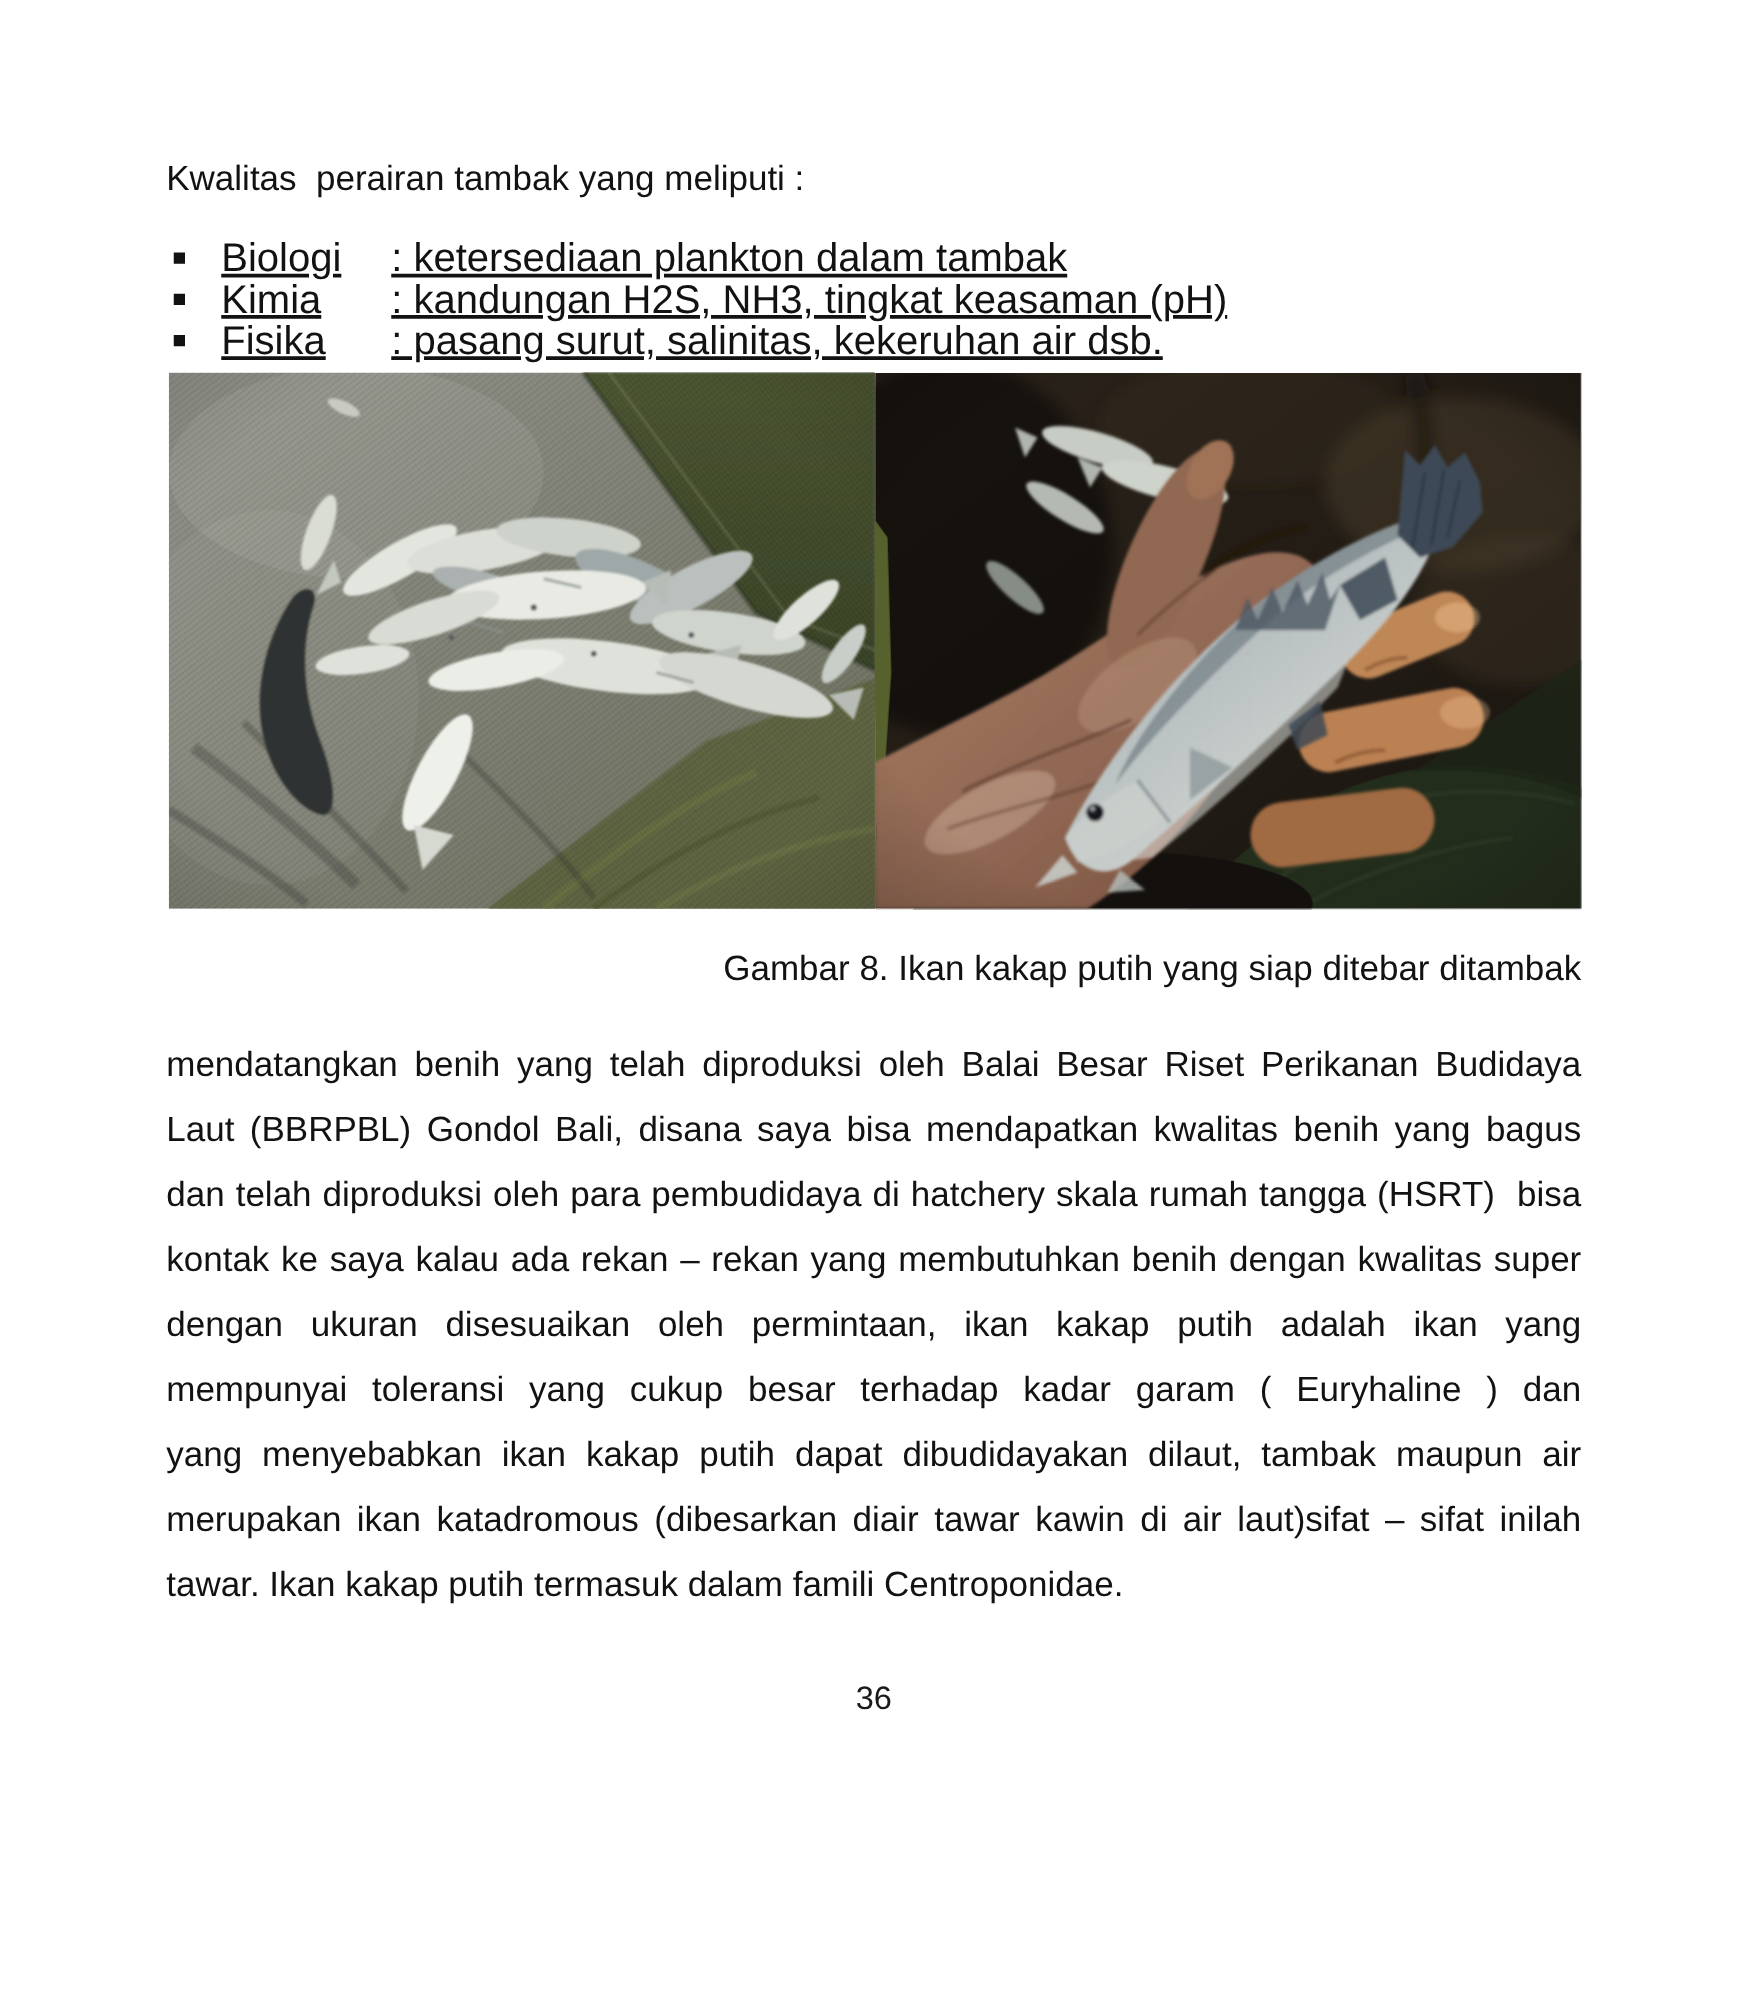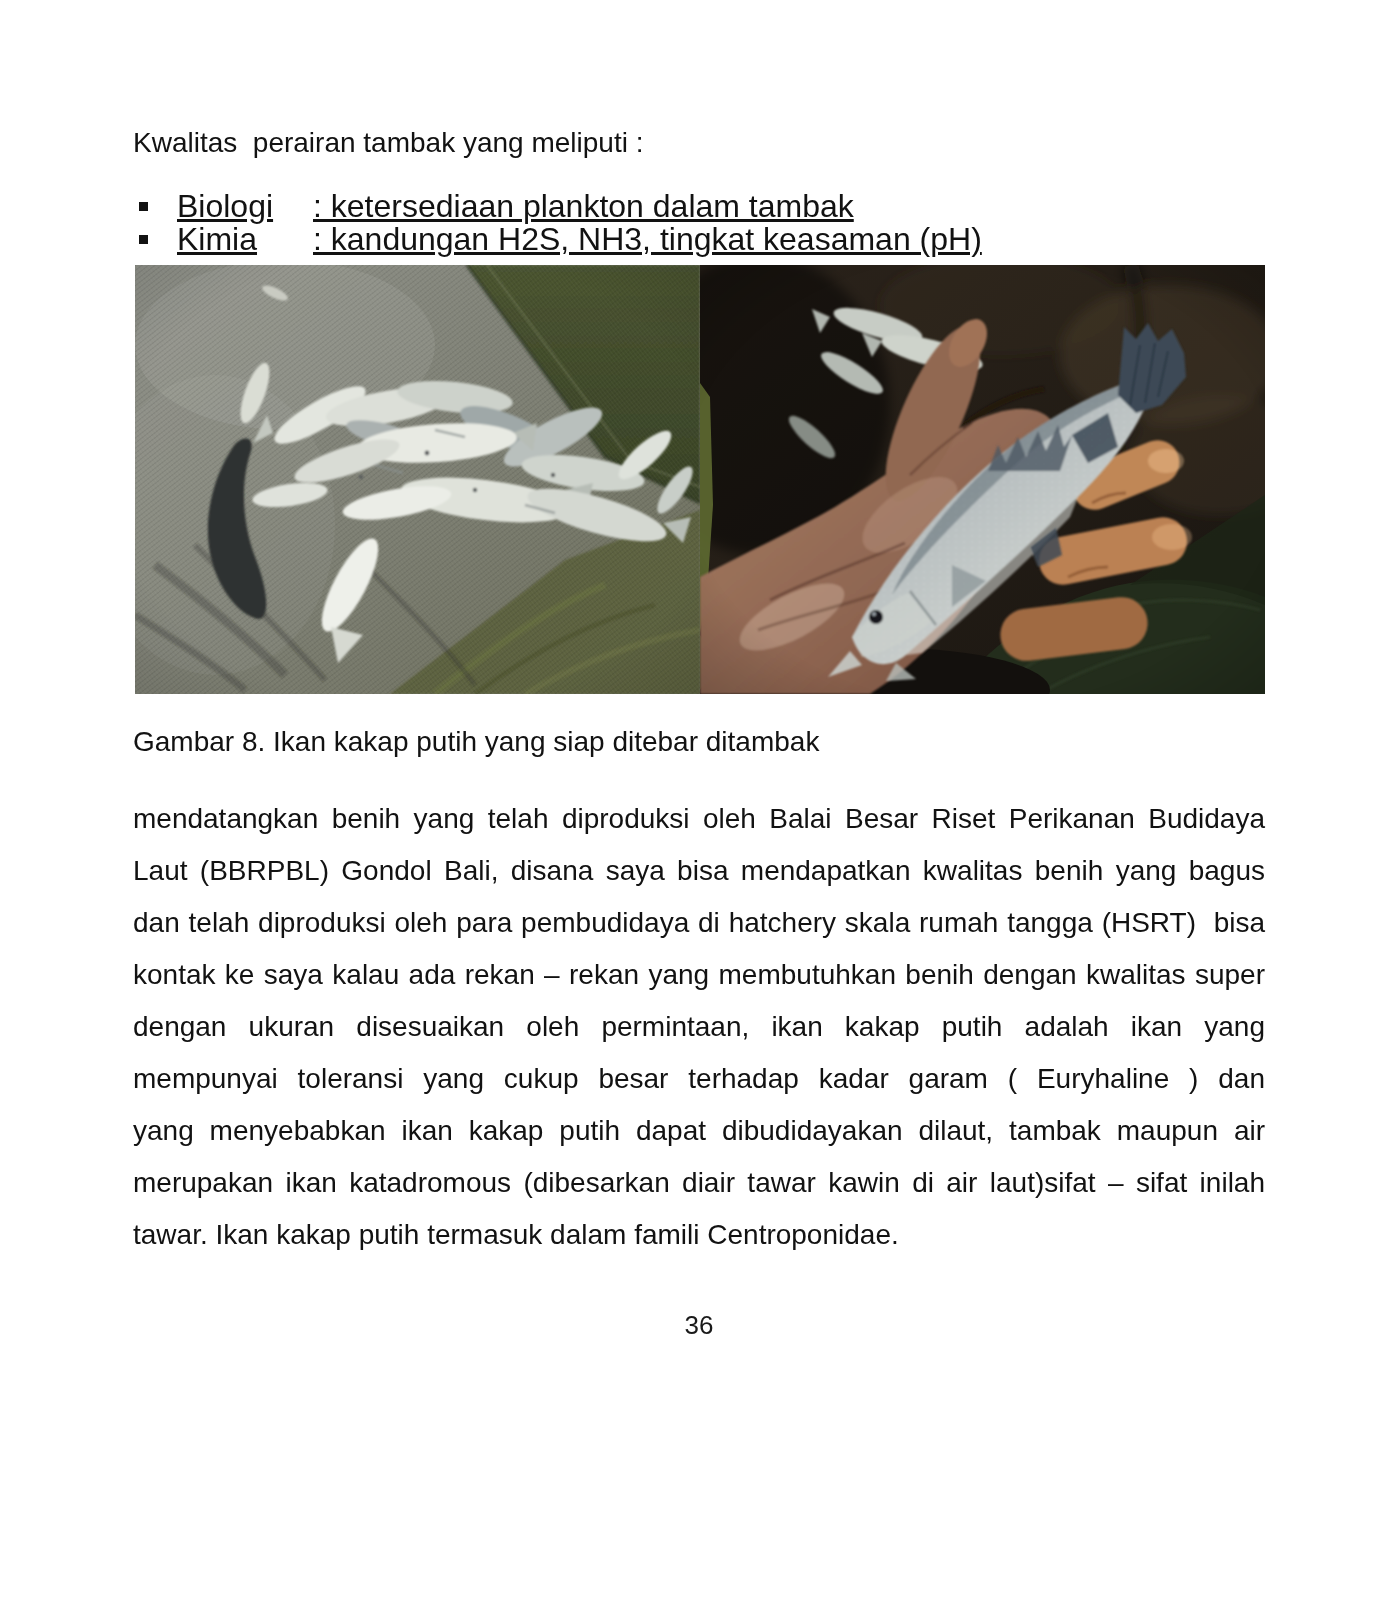--- a/index.html
+++ b/index.html
@@ -12,21 +12,21 @@
   }
   .page{position:relative;width:1400px;height:1600px;background:#ffffff;}
   .content{padding:126px 0 0 133px;width:1132px;}
   .heading{font-size:28px;line-height:34px;white-space:pre-wrap;}
   .bullets{margin-top:30px;}
   .bullet-row{display:grid;grid-template-columns:44px 136px 1fr;font-size:32px;line-height:33px;text-decoration:underline;}
   .bullet-sq{width:9px;height:9px;background:#121212;margin-top:12px;margin-left:6px;}
   .bullet-desc{white-space:pre-wrap;}
   .figure{margin-top:9px;margin-left:2px;width:1130px;height:429px;display:flex;font-size:0;}
   .figure svg{display:block;}
-  .caption{margin-top:31px;text-align:left;font-size:28px;line-height:34px;}
+  .caption{margin-top:31px;text-align:right;font-size:28px;line-height:34px;}
   .para{margin-top:34px;font-size:28px;}
   .para-line{line-height:52px;text-align:justify;text-align-last:justify;white-space:pre-wrap;}
   .para-line.last{text-align-last:left;}
   .pagenum{margin-top:48px;text-align:center;font-size:26px;line-height:32px;color:#1a1a1a;}
 </style>
 </head>
 <body>
 
 <div class="page">
   <div class="content">
@@ -36,20 +36,25 @@
     <div class="bullets">
       <div class="bullet-row">
         <span class="bullet-sq"></span>
         <span>Biologi</span>
         <span class="bullet-desc">: ketersediaan plankton dalam tambak</span>
       </div>
       <div class="bullet-row">
         <span class="bullet-sq"></span>
         <span>Kimia</span>
         <span class="bullet-desc">: kandungan H2S, NH3, tingkat keasaman (pH)</span>
+      </div>
+      <div class="bullet-row">
+        <span class="bullet-sq"></span>
+        <span>Fisika</span>
+        <span class="bullet-desc">: pasang surut, salinitas, kekeruhan air dsb.</span>
       </div>
     </div>
 
     <div class="figure">
 
       <svg width="565" height="429" viewBox="0 0 565 429" xmlns="http://www.w3.org/2000/svg">
         <defs>
           <linearGradient id="lgMesh" x1="0" y1="0" x2="1" y2="1">
             <stop offset="0" stop-color="#90928a"></stop>
               <stop offset="0.5" stop-color="#7e8074"></stop>

